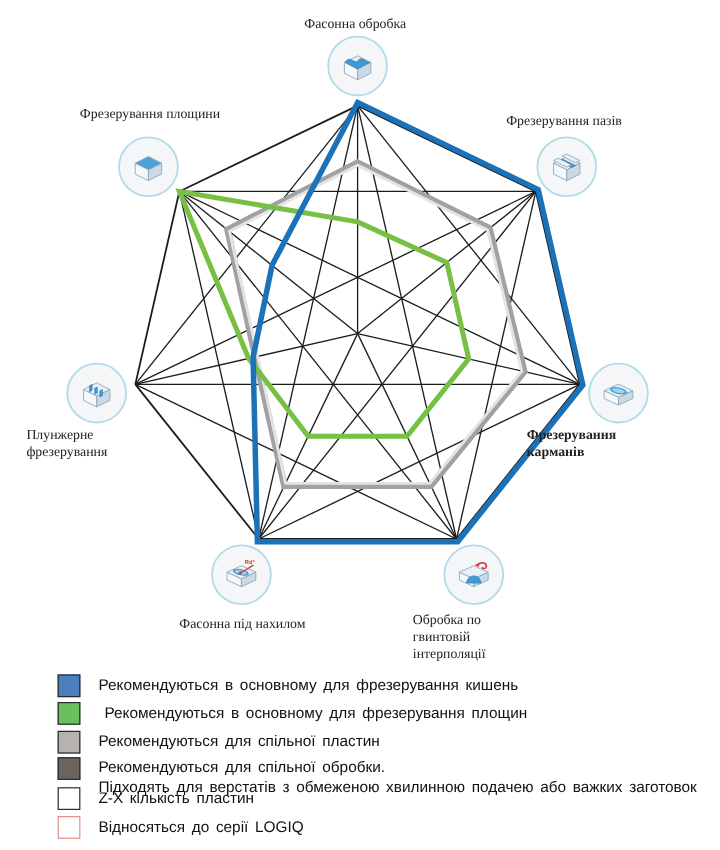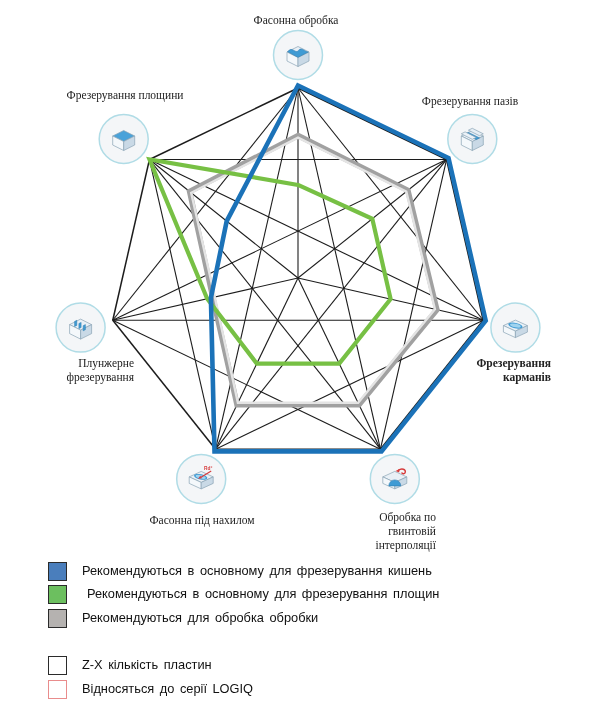--- a/index.html
+++ b/index.html
@@ -1,19 +1,19 @@
 <!DOCTYPE html>
 <html><head>
 <meta charset="utf-8">
 <style>
   html,body{margin:0;padding:0;background:#fff;}
   .stage{position:relative;width:600px;height:708px;background:#fff;overflow:hidden;
          font-family:"Liberation Sans",sans-serif;}
   svg{position:absolute;left:0;top:0;}
-  .axl{position:absolute;font:11.5px/1.22 "Liberation Serif",serif;color:#222;text-align:right;}
+  .axl{position:absolute;font:11.5px/1.22 "Liberation Serif",serif;color:#222;text-align:left;}
   .axl0{left:296px;top:13px;transform:translateX(-50%);white-space:nowrap;}
   .axl1{left:470px;top:94px;transform:translateX(-50%);white-space:nowrap;}
   .axl2{left:439px;top:356px;width:112px;font-weight:bold;}
   .axl3{left:344px;top:510px;width:92px;}
   .axl4{left:202px;top:513px;transform:translateX(-50%);white-space:nowrap;}
   .axl5{left:22px;top:356px;width:112px;}
   .axl6{left:125px;top:88px;transform:translateX(-50%);white-space:nowrap;}
   .lg{position:absolute;left:48px;display:flex;gap:15px;align-items:center;}
   .lg.two-line{align-items:flex-start;}
   .sw{width:17px;height:17px;border:1px solid #2b2b2b;flex:0 0 auto;box-sizing:content-box;}
@@ -138,21 +138,28 @@
   <div class="lg lg1 legend-row">
     <div class="sw" style="background: rgb(74, 126, 188); border-color: rgb(43, 43, 43);"></div>
     <div class="lg-label">Рекомендуються в основному для фрезерування кишень</div>
   </div>
   <div class="lg lg2 legend-row">
     <div class="sw" style="background: rgb(108, 191, 95); border-color: rgb(43, 43, 43);"></div>
     <div class="lg-label">Рекомендуються в основному для фрезерування площин</div>
   </div>
   <div class="lg lg3 legend-row">
     <div class="sw" style="background: rgb(181, 178, 176); border-color: rgb(43, 43, 43);"></div>
-    <div class="lg-label">Рекомендуються для обробка обробки</div>
+    <div class="lg-label">Рекомендуються для спільної пластин</div>
+  </div>
+  <div class="lg lg4 two-line legend-row">
+    <div class="sw" style="background: rgb(106, 99, 94); border-color: rgb(43, 43, 43);"></div>
+    <div>
+      <div class="lg-label">Рекомендуються для спільної обробки.</div>
+      <div class="lg-label">Підходять для верстатів з обмеженою хвилинною подачею або важких заготовок</div>
+    </div>
   </div>
   <div class="lg lg5 legend-row">
     <div class="sw" style="background: rgb(255, 255, 255); border-color: rgb(43, 43, 43);"></div>
     <div class="lg-label">Z-X кількість пластин</div>
   </div>
   <div class="lg lg6 legend-row">
     <div class="sw" style="background: rgb(255, 255, 255); border-color: rgb(233, 140, 140); border-width: 1.5px;"></div>
     <div class="lg-label">Відносяться до серії LOGIQ</div>
   </div>
 </div>

